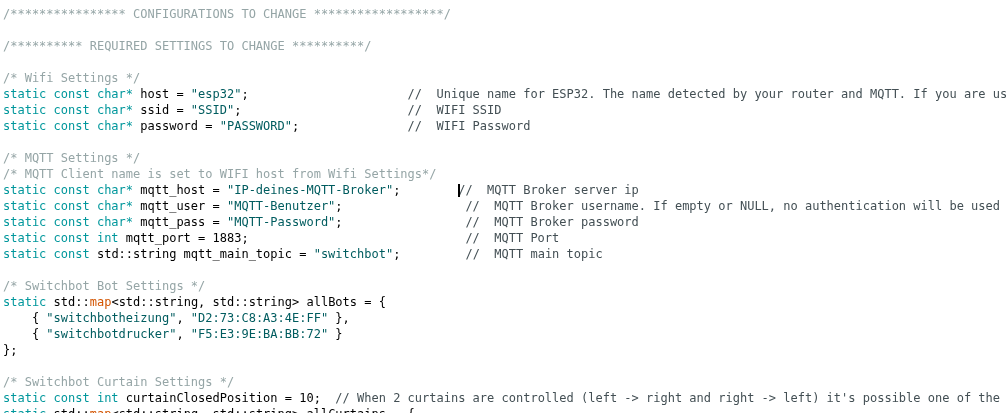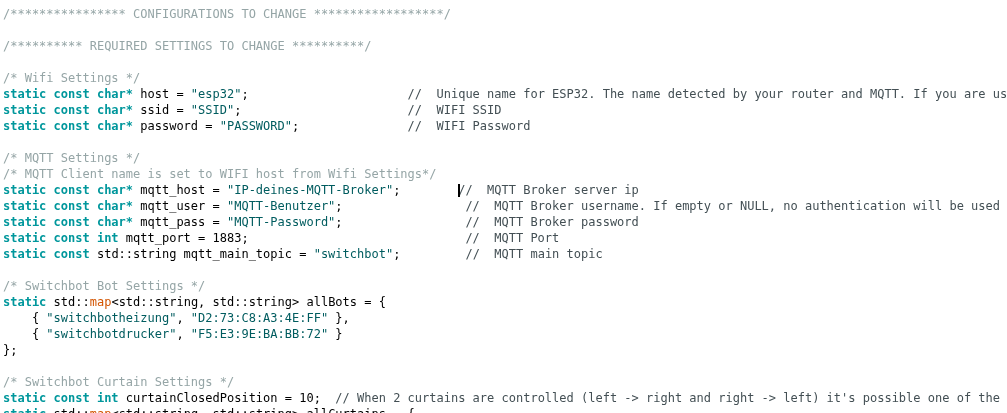--- a/index.html
+++ b/index.html
@@ -23,21 +23,21 @@
     padding: 6px 0 0 3px;
     background: var(--bg);
     font-family: "DejaVu Sans Mono", "Liberation Mono", monospace;
     font-size: 12px;
     line-height: 16px;
     white-space: pre;
     cursor: text;
   }
   .line { height: 16px; }
   .p  { color: var(--plain); font-weight: normal; }
-  .k  { color: var(--kw);  font-weight: bold; }
+  .k  { color: var(--kw);  font-weight: normal; }
   .s  { color: var(--str); font-weight: normal; }
   .f  { color: var(--fn);  font-weight: normal; text-align: center; }
   .cb { color: var(--cb);  font-weight: normal; margin-top: 45px; }
   .cl { color: var(--cl);  font-weight: normal; }
   .caret {
     display: inline-block;
     width: 2px;
     height: 13px;
     background: var(--caret);
     vertical-align: text-bottom;

